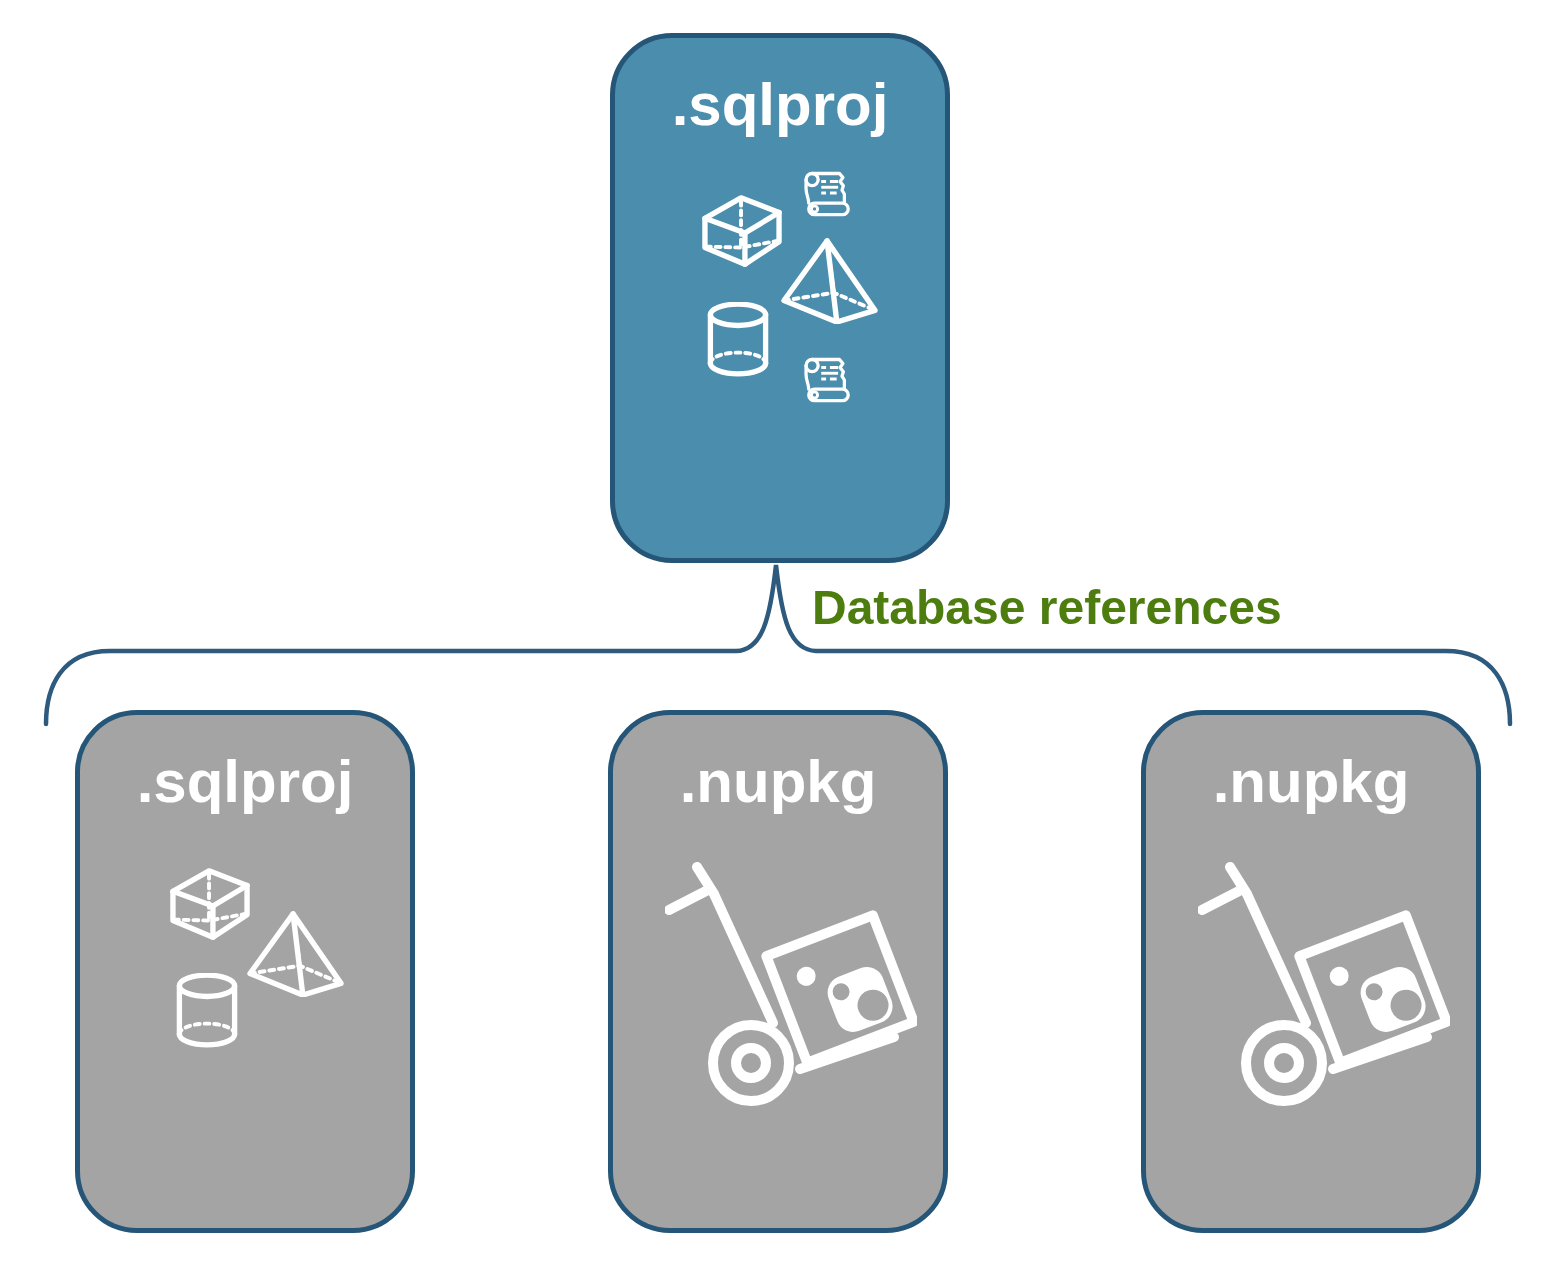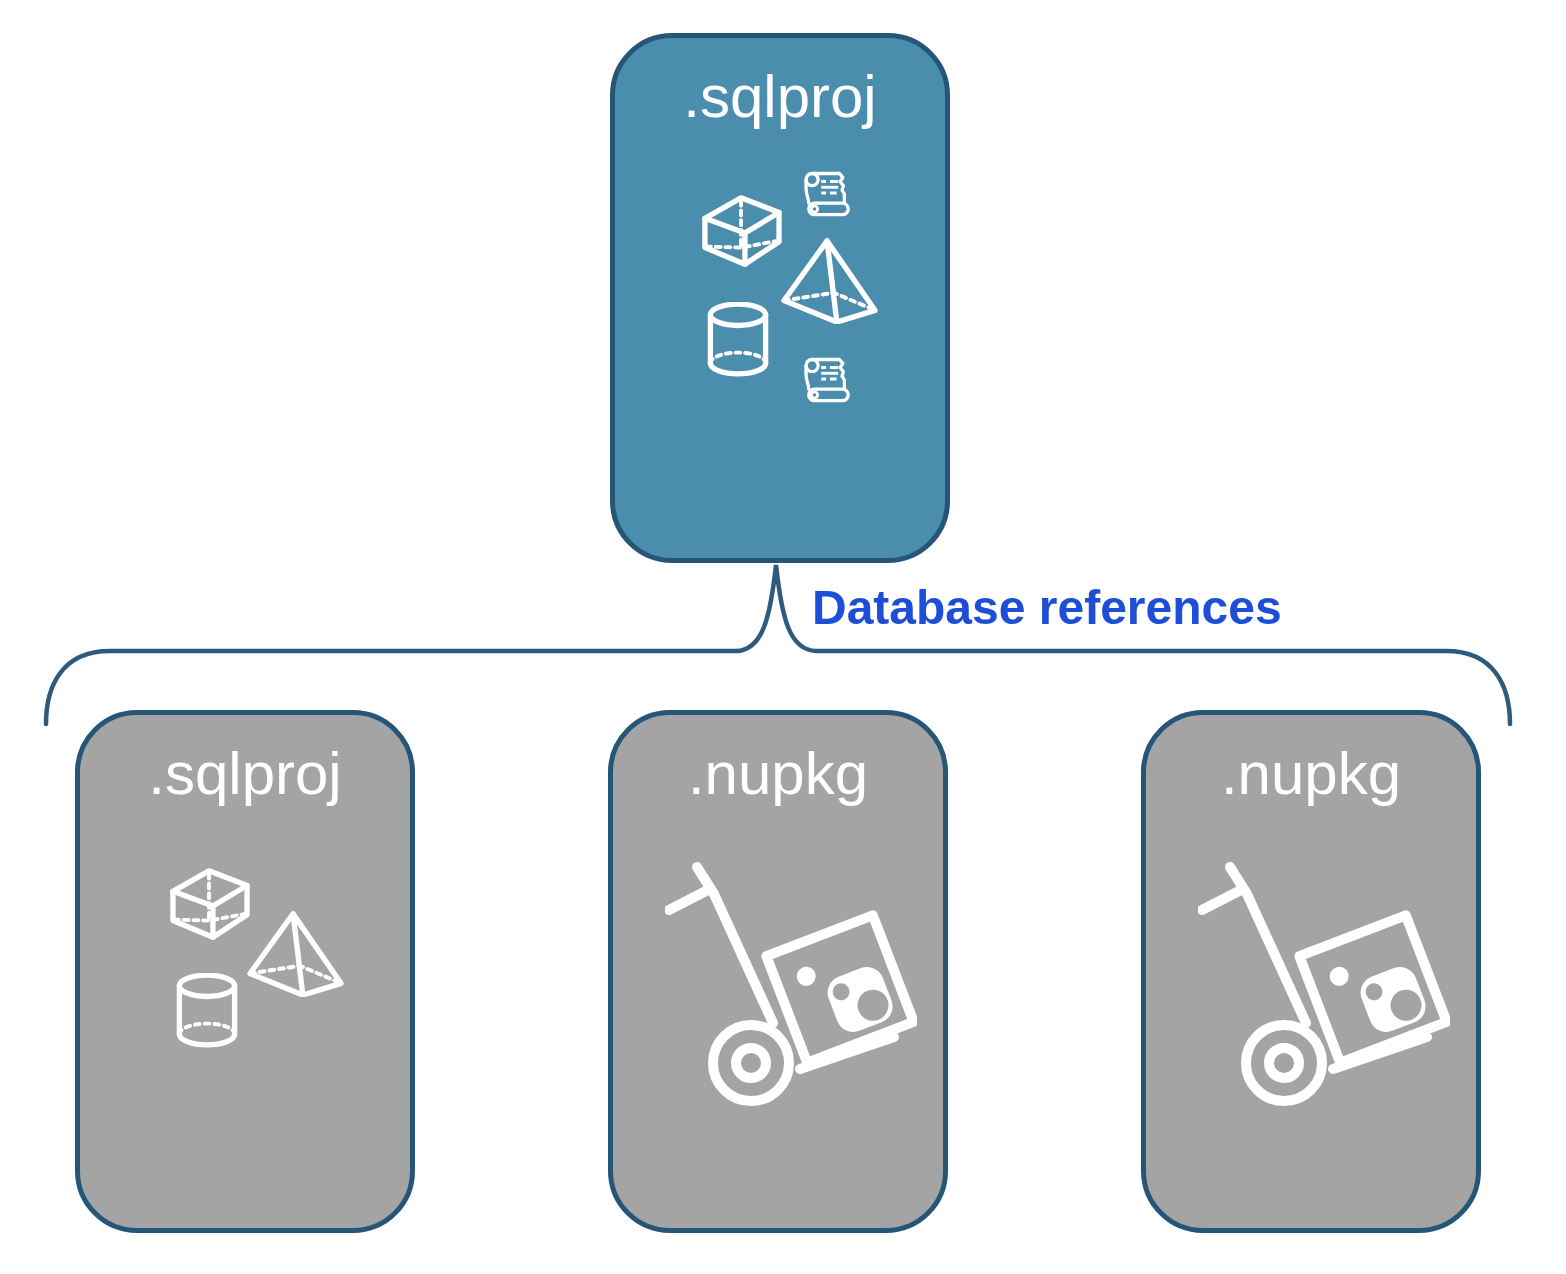--- a/index.html
+++ b/index.html
@@ -10,27 +10,27 @@
   .node{
     position:absolute;width:340px;border-radius:62px;
     border:5px solid #255678;box-sizing:border-box;
   }
   .node-root{left:610px;top:33px;height:530px;background:#4A8DAD;}
   .node-gray{top:710px;height:523px;background:#A4A4A4;}
   #child-0{left:75px;}
   #child-1{left:608px;}
   #child-2{left:1141px;}
   .node-title{
-    text-align:center;padding-top:26px;font-size:60px;font-weight:normal;
+    text-align:center;padding-top:34px;font-size:60px;font-weight:bold;
     color:#ffffff;line-height:1.1;letter-spacing:0px;
   }
   .icon{position:absolute;overflow:visible;}
   .connector-label{
     position:absolute;left:812px;top:584px;font-size:48px;font-weight:bold;
-    color:#1d4ed8;line-height:1;white-space:nowrap;
+    color:#4d7c0f;line-height:1;white-space:nowrap;
   }
   .brace{position:absolute;left:0;top:0;width:1566px;height:1274px;pointer-events:none;}
   
   .s{fill:none;stroke:#fff;stroke-width:5.5;stroke-linecap:round;stroke-linejoin:round;}
   .d{fill:none;stroke:#fff;stroke-width:4;stroke-dasharray:5 5;stroke-linecap:round;}
   .t{fill:none;stroke:#fff;stroke-width:3.4;stroke-linecap:round;stroke-linejoin:round;}
   .t2{fill:none;stroke:#fff;stroke-width:3;stroke-linecap:butt;}
   .w{fill:none;stroke:#fff;stroke-width:10;stroke-linecap:round;stroke-linejoin:round;}
 </style>
 </head>

